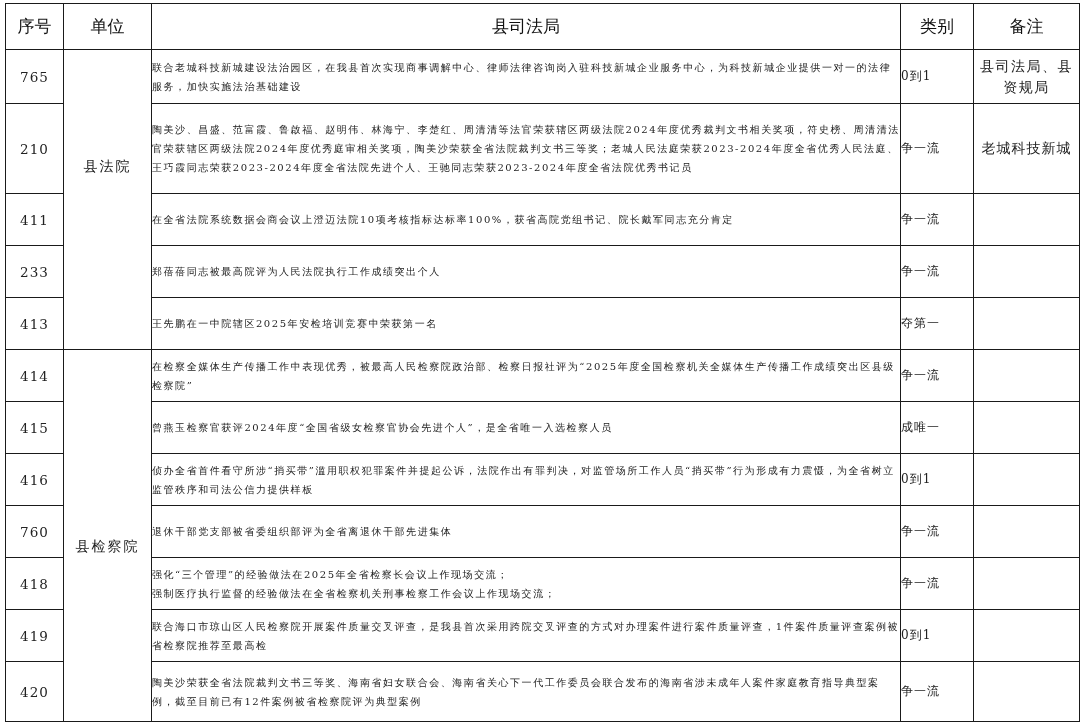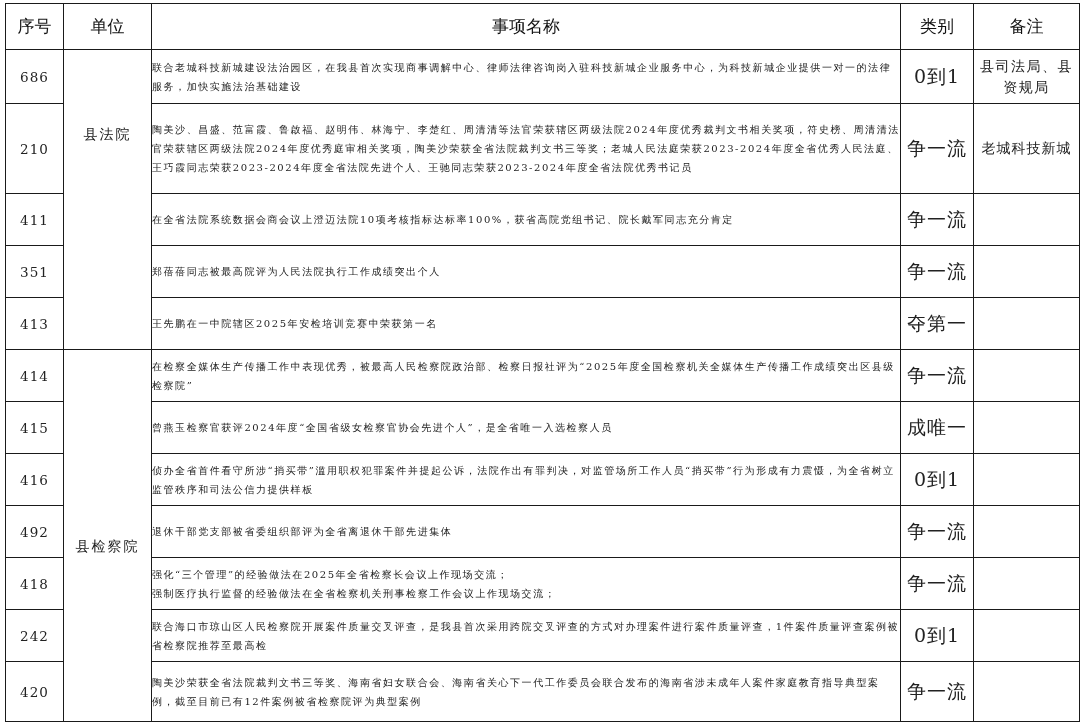--- a/index.html
+++ b/index.html
@@ -21,71 +21,71 @@
     font-family: "DejaVu Sans", "Liberation Sans", sans-serif;
     font-weight: normal;
     font-size: 17px;
     height: 45px;
     text-align: center;
     color: #111;
   }
   td.seq { text-align: center; font-size: 13.5px; letter-spacing: 1px; }
   td.unit { text-align: center; font-size: 14px; letter-spacing: 2px; }
   td.unit.court { vertical-align: top; padding-top: 0; }
-  td.unit.court span { display: block; margin-top: 76px; }
+  td.unit.court span { display: block; margin-top: 108px; }
   td.unit.proc span { display: block; margin-top: 23px; }
   td.item { text-align: left; font-size: 10px; line-height: 19px; padding: 2px 4px 2px 5px; letter-spacing: 1.55px; }
-  td.cat { text-align: center; font-size: 19px; letter-spacing: 1px; }
+  td.cat { text-align: left; font-size: 12px; letter-spacing: 1px; }
   td.note { text-align: center; font-size: 14px; line-height: 21px; letter-spacing: 1.5px; padding: 0 3px; }
   col.c1 { width: 58px; } col.c2 { width: 88px; } col.c3 { width: 749px; } col.c4 { width: 73px; } col.c5 { width: 106px; }
 </style>
 </head>
 <body>
 
 <table class="doc">
   <colgroup>
       <col class="c1">
       <col class="c2">
       <col class="c3">
       <col class="c4">
       <col class="c5">
     </colgroup>
   <thead>
     <tr>
       <th>序号</th>
       <th>单位</th>
-      <th>事项名称</th>
+      <th>县司法局</th>
       <th>类别</th>
       <th>备注</th>
     </tr>
   </thead>
   <tbody>
     <tr style="height:54px">
-      <td class="seq">686</td>
+      <td class="seq">765</td>
       <td class="unit court" rowspan="5">
           <span>县法院</span>
         </td>
       <td class="item">联合老城科技新城建设法治园区，在我县首次实现商事调解中心、律师法律咨询岗入驻科技新城企业服务中心，为科技新城企业提供一对一的法律服务，加快实施法治基础建设</td>
       <td class="cat">0到1</td>
       <td class="note">县司法局、县资规局</td>
     </tr>
     <tr style="height:90px">
       <td class="seq">210</td>
       <td class="item">陶美沙、昌盛、范富霞、鲁啟福、赵明伟、林海宁、李楚红、周清清等法官荣获辖区两级法院2024年度优秀裁判文书相关奖项，符史榜、周清清法官荣获辖区两级法院2024年度优秀庭审相关奖项，陶美沙荣获全省法院裁判文书三等奖；老城人民法庭荣获2023-2024年度全省优秀人民法庭、王巧霞同志荣获2023-2024年度全省法院先进个人、王驰同志荣获2023-2024年度全省法院优秀书记员</td>
       <td class="cat">争一流</td>
       <td class="note" style="font-size:14px;letter-spacing:1px;white-space:nowrap">老城科技新城</td>
     </tr>
     <tr style="height:52px">
       <td class="seq">411</td>
       <td class="item">在全省法院系统数据会商会议上澄迈法院10项考核指标达标率100%，获省高院党组书记、院长戴军同志充分肯定</td>
       <td class="cat">争一流</td>
       <td class="note"></td>
     </tr>
     <tr style="height:52px">
-      <td class="seq">351</td>
+      <td class="seq">233</td>
       <td class="item">郑蓓蓓同志被最高院评为人民法院执行工作成绩突出个人</td>
       <td class="cat">争一流</td>
       <td class="note"></td>
     </tr>
     <tr style="height:52px">
       <td class="seq">413</td>
       <td class="item">王先鹏在一中院辖区2025年安检培训竞赛中荣获第一名</td>
       <td class="cat">夺第一</td>
       <td class="note"></td>
     </tr>
@@ -104,36 +104,36 @@
       <td class="cat">成唯一</td>
       <td class="note"></td>
     </tr>
     <tr style="height:52px">
       <td class="seq">416</td>
       <td class="item">侦办全省首件看守所涉“捎买带”滥用职权犯罪案件并提起公诉，法院作出有罪判决，对监管场所工作人员“捎买带”行为形成有力震慑，为全省树立监管秩序和司法公信力提供样板</td>
       <td class="cat">0到1</td>
       <td class="note"></td>
     </tr>
     <tr style="height:52px">
-      <td class="seq">492</td>
+      <td class="seq">760</td>
       <td class="item">退休干部党支部被省委组织部评为全省离退休干部先进集体</td>
       <td class="cat">争一流</td>
       <td class="note"></td>
     </tr>
     <tr style="height:52px">
       <td class="seq">418</td>
       <td class="item">
         <div>强化“三个管理”的经验做法在2025年全省检察长会议上作现场交流；</div>
         <div>强制医疗执行监督的经验做法在全省检察机关刑事检察工作会议上作现场交流；</div>
       </td>
       <td class="cat">争一流</td>
       <td class="note"></td>
     </tr>
     <tr style="height:52px">
-      <td class="seq">242</td>
+      <td class="seq">419</td>
       <td class="item">联合海口市琼山区人民检察院开展案件质量交叉评查，是我县首次采用跨院交叉评查的方式对办理案件进行案件质量评查，1件案件质量评查案例被省检察院推荐至最高检</td>
       <td class="cat">0到1</td>
       <td class="note"></td>
     </tr>
     <tr style="height:60px">
       <td class="seq">420</td>
       <td class="item">陶美沙荣获全省法院裁判文书三等奖、海南省妇女联合会、海南省关心下一代工作委员会联合发布的海南省涉未成年人案件家庭教育指导典型案例，截至目前已有12件案例被省检察院评为典型案例</td>
       <td class="cat">争一流</td>
       <td class="note"></td>
     </tr>

